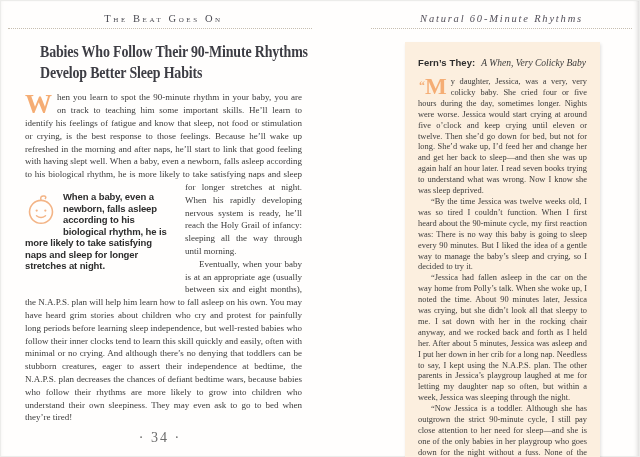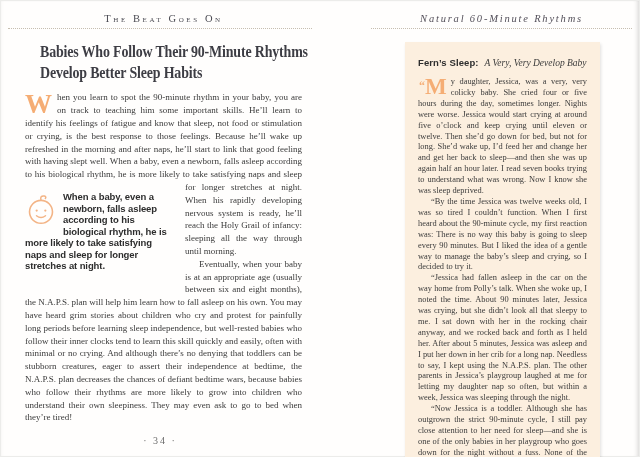--- a/index.html
+++ b/index.html
@@ -62,21 +62,21 @@
   .story-body { font-size:8.4px; line-height:10.9px; color:#3a3a3a; text-align:justify; }
   .story-body p { margin:0; }
   .story-body p.indent { text-indent:13px; }
 
   .dropcap2 { float:left; padding:1px 4px 0 1px; color:#f5ad74; font-weight:bold; }
   .dc-quote { font-size:12px; position:relative; top:-4px; }
   .dc-letter { font-size:23px; line-height:18px; }
 
   .folio {
     position:absolute; left:0; right:0; bottom:11px; text-align:center;
-    font-size:10px; color:#6b6b6b; letter-spacing:2px;
+    font-size:14px; color:#6b6b6b; letter-spacing:2px;
   }
 </style>
 </head>
 <body>
 
 <div class="spread">
 
   <div class="page left">
     <div class="running-head">The Beat Goes On</div>
     <div class="head-rule"></div>
@@ -100,21 +100,21 @@
     </div>
 
     <div class="folio">· 34 ·</div>
   </div>
 
   <div class="page right">
     <div class="running-head">Natural 60-Minute Rhythms</div>
     <div class="head-rule"></div>
 
     <div class="story-box">
-      <div class="story-head"><span class="story-label">Fern’s Sleep:</span><span class="story-subtitle">A Very, Very Develop Baby</span></div>
+      <div class="story-head"><span class="story-label">Fern’s They:</span><span class="story-subtitle">A When, Very Colicky Baby</span></div>
 
       <div class="story-body">
         <p><span class="dropcap2"><span class="dc-quote">“</span><span class="dc-letter">M</span></span><span>y daughter, Jessica, was a very, very colicky baby. She cried four or five hours during the day, sometimes longer. Nights were worse. Jessica would start crying at around five o’clock and keep crying until eleven or twelve. Then she’d go down for bed, but not for long. She’d wake up, I’d feed her and change her and get her back to sleep—and then she was up again half an hour later. I read seven books trying to understand what was wrong. Now I know she was sleep deprived.</span></p>
         <p class="indent">“By the time Jessica was twelve weeks old, I was so tired I couldn’t function. When I first heard about the 90-minute cycle, my first reaction was: There is no way this baby is going to sleep every 90 minutes. But I liked the idea of a gentle way to manage the baby’s sleep and crying, so I decided to try it.</p>
         <p class="indent">“Jessica had fallen asleep in the car on the way home from Polly’s talk. When she woke up, I noted the time. About 90 minutes later, Jessica was crying, but she didn’t look all that sleepy to me. I sat down with her in the rocking chair anyway, and we rocked back and forth as I held her. After about 5 minutes, Jessica was asleep and I put her down in her crib for a long nap. Needless to say, I kept using the N.A.P.S. plan. The other parents in Jessica’s playgroup laughed at me for letting my daughter nap so often, but within a week, Jessica was sleeping through the night.</p>
         <p class="indent">“Now Jessica is a toddler. Although she has outgrown the strict 90-minute cycle, I still pay close attention to her need for sleep—and she is one of the only babies in her playgroup who goes down for the night without a fuss. None of the other parents are giving me flak now. In fact, they come to me for advice about how to get their children to sleep.”</p>
       </div>
     </div>
 
   </div>

